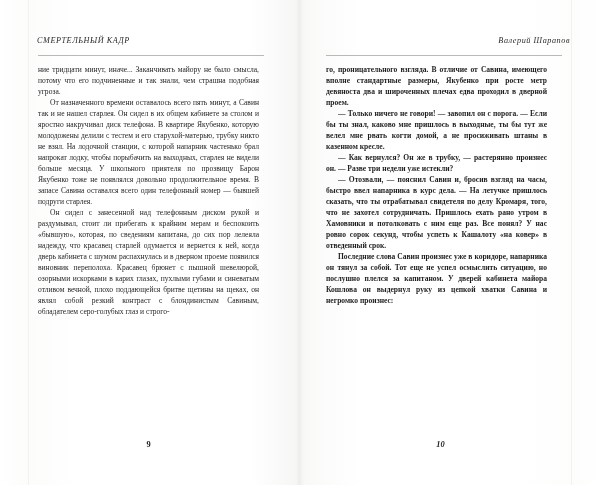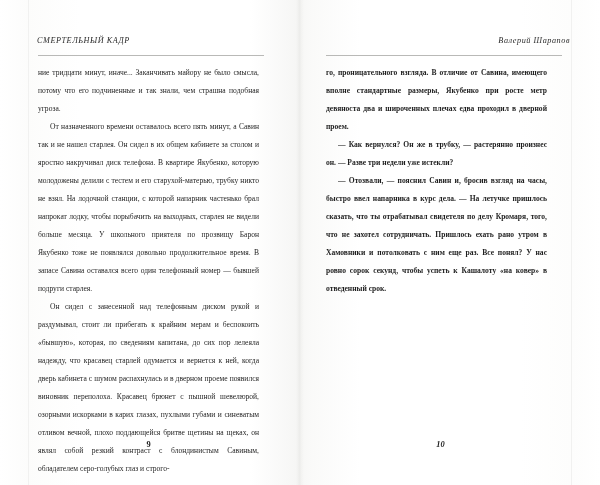--- a/index.html
+++ b/index.html
@@ -95,21 +95,21 @@
     background: #b9b9b7;
   }
   .page.left .runhead-rule  { left: 38px;  right: 36px; }
   .page.right .runhead-rule { left: 26px;  right: 38px; }
 
   
   .textblock {
     position: absolute;
     top: 64px;
     font-size: 7.55px;
-    line-height: 18px;
+    line-height: 11px;
     text-align: justify;
     text-justify: inter-word;
     color: #1e1e1e;
     hyphens: manual;
   }
   .page.left .textblock  { left: 38px;  width: 221px; }
   .page.right .textblock { left: 26px;  width: 221px; font-weight: bold; }
 
   .textblock p {
     margin: 0;
@@ -164,21 +164,23 @@
   </div>
 
   <div class="page right">
     <div class="edge" style="left:271px"></div>
 
     <div class="runhead">Валерий Шарапов</div>
     <div class="runhead-rule"></div>
 
     <div class="textblock">
       <p class="cont">го, проницательного взгляда. В отличие от Савина, имеющего вполне стандартные размеры, Якубенко при росте метр девяноста два и широченных плечах едва проходил в дверной проем.</p>
+      <p>— Только ничего не говори! — завопил он с порога. — Если бы ты знал, каково мне пришлось в выходные, ты бы тут же велел мне рвать когти домой, а не просиживать штаны в казенном кресле.</p>
       <p>— Как вернулся? Он же в трубку, — растерянно произнес он. — Разве три недели уже истекли?</p>
       <p>— Отозвали, — пояснил Савин и, бросив взгляд на часы, быстро ввел напарника в курс дела. — На летучке пришлось сказать, что ты отрабатывал свидетеля по делу Кромаря, того, что не захотел сотрудничать. Пришлось ехать рано утром в Хамовники и потолковать с ним еще раз. Все понял? У нас ровно сорок секунд, чтобы успеть к Кашалоту «на ковер» в отведенный срок.</p>
+      <p>Последние слова Савин произнес уже в коридоре, напарника он тянул за собой. Тот еще не успел осмыслить ситуацию, но послушно плелся за капитаном. У дверей кабинета майора Кошлова он выдернул руку из цепкой хватки Савина и негромко произнес:</p>
     </div>
 
     <div class="folio">10</div>
   </div>
 
   <div class="gutter"></div>
 </div>
 
 </body></html>

